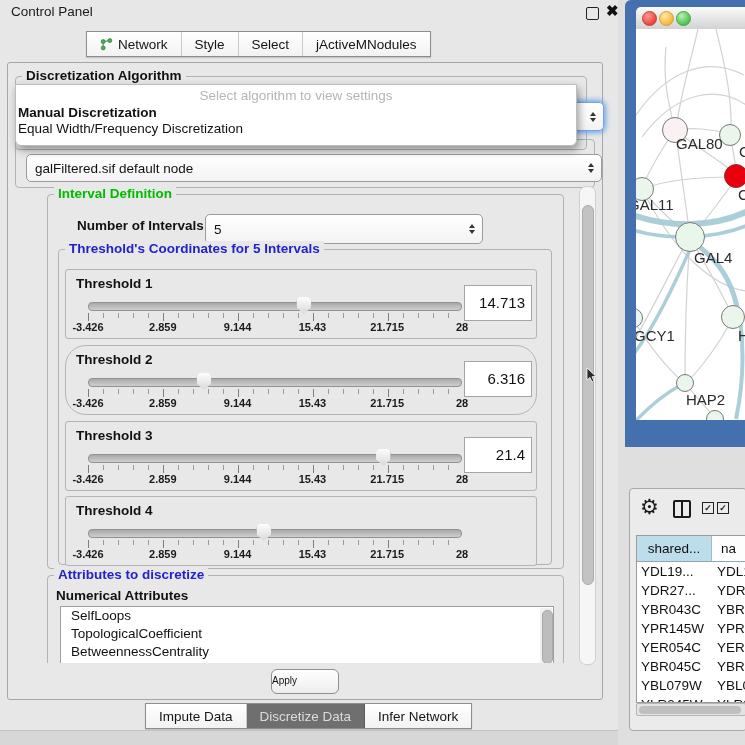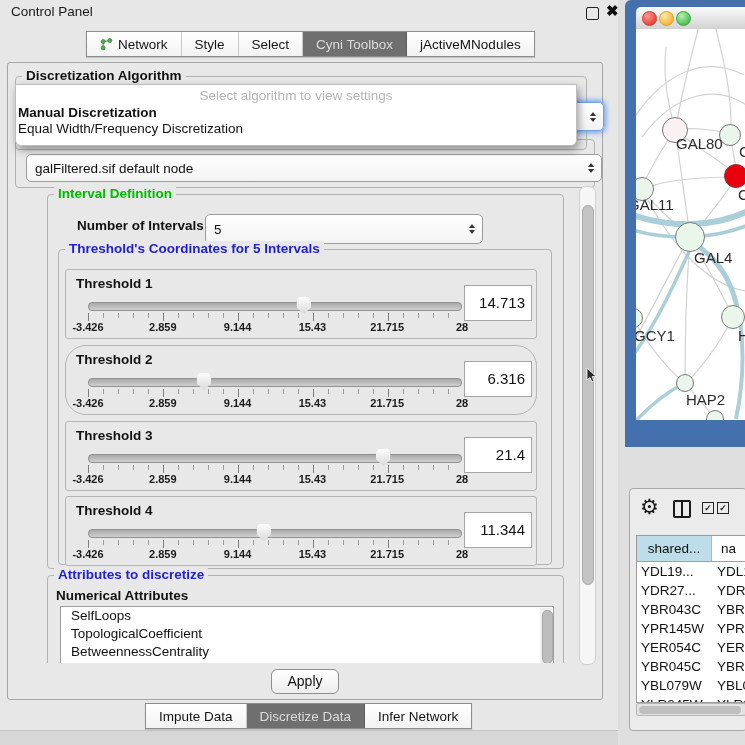--- a/index.html
+++ b/index.html
@@ -91,21 +91,21 @@
   .attr-label{position:absolute;left:8px;top:12px;font-size:13.5px;font-weight:bold;color:#111;}
   .listbox{position:absolute;left:12px;top:30px;width:492px;height:70px;background:#fff;
            border:1px solid #9e9e9e;overflow:hidden;}
   .list-item{font-size:13.5px;color:#111;padding-left:10px;height:18px;line-height:18px;}
   .list-vscroll{position:absolute;right:1px;top:1px;bottom:1px;width:12px;background:#f0f0f0;}
   .list-vscroll .t{position:absolute;left:1.5px;top:2px;width:9px;height:52px;background:#bdbdbd;
            border-radius:5px;border:1px solid #a9a9a9;}
 
   .apply-btn{position:absolute;left:50%;transform:translateX(-50%);top:606px;width:66px;height:23px;
              background:linear-gradient(#ffffff,#ededed);border:1px solid #8f8f8f;border-radius:6px;
-             font-size:14px;color:#111;text-align:center;line-height:22px;}
+             font-size:10px;color:#111;text-align:left;line-height:22px;}
 
   
   .right{position:absolute;left:618px;top:0;width:127px;height:745px;background:#dfdfdf;}
 
   .netwin{position:absolute;left:7px;top:0;width:120px;height:447px;background:#4470ad;
           border-radius:6px 0 0 0;}
   .net-titlebar{position:absolute;left:11px;top:7px;right:0;height:22px;
           background:linear-gradient(#fbfbfb,#d2d2d2);border-bottom:1px solid #9b9b9b;
           border-radius:5px 0 0 0;}
   .light{position:absolute;top:4px;width:13px;height:13px;border-radius:50%;}
@@ -168,23 +168,20 @@
           <circle cx="9.8" cy="2.6" r="2" fill="#4caf50" stroke="#2e7d32" stroke-width=".7"></circle>
         </svg>
         <span>Network</span>
       </div>
       <div class="seg">
           <span>Style</span>
         </div>
       <div class="seg">
           <span>Select</span>
         </div>
-      <div class="seg sel">
-          <span>Cyni Toolbox</span>
-        </div>
       <div class="seg">
           <span>jActiveMNodules</span>
         </div>
     </div>
 
     <div class="content">
 
       <div class="grp" style="left:7px;top:13px;width:570px;height:72px;">
         <span class="grp-title">Discretization Algorithm</span>
         <div class="combo focus" style="left:8px;top:25px;width:562px;height:27px;">
@@ -305,21 +302,20 @@
                   <div class="scale">
                       <span style="left: 0%;">-3.426</span>
                       <span style="left: 20%;">2.859</span>
                       <span style="left: 40%;">9.144</span>
                       <span style="left: 60%;">15.43</span>
                       <span style="left: 80%;">21.715</span>
                       <span style="left: 100%;">28</span>
                     </div>
                   </div>
               </div>
-              <div class="thr-value">11.344</div>
             </div>
           </div>
         </div>
 
         <div class="grp" style="left:31px;top:389px;width:515px;height:110px;">
           <span class="grp-title blue">Attributes to discretize</span>
           <span class="attr-label">Numerical Attributes</span>
           <div class="listbox">
             <div class="list-items">
                 <div class="list-item">SelfLoops</div>

